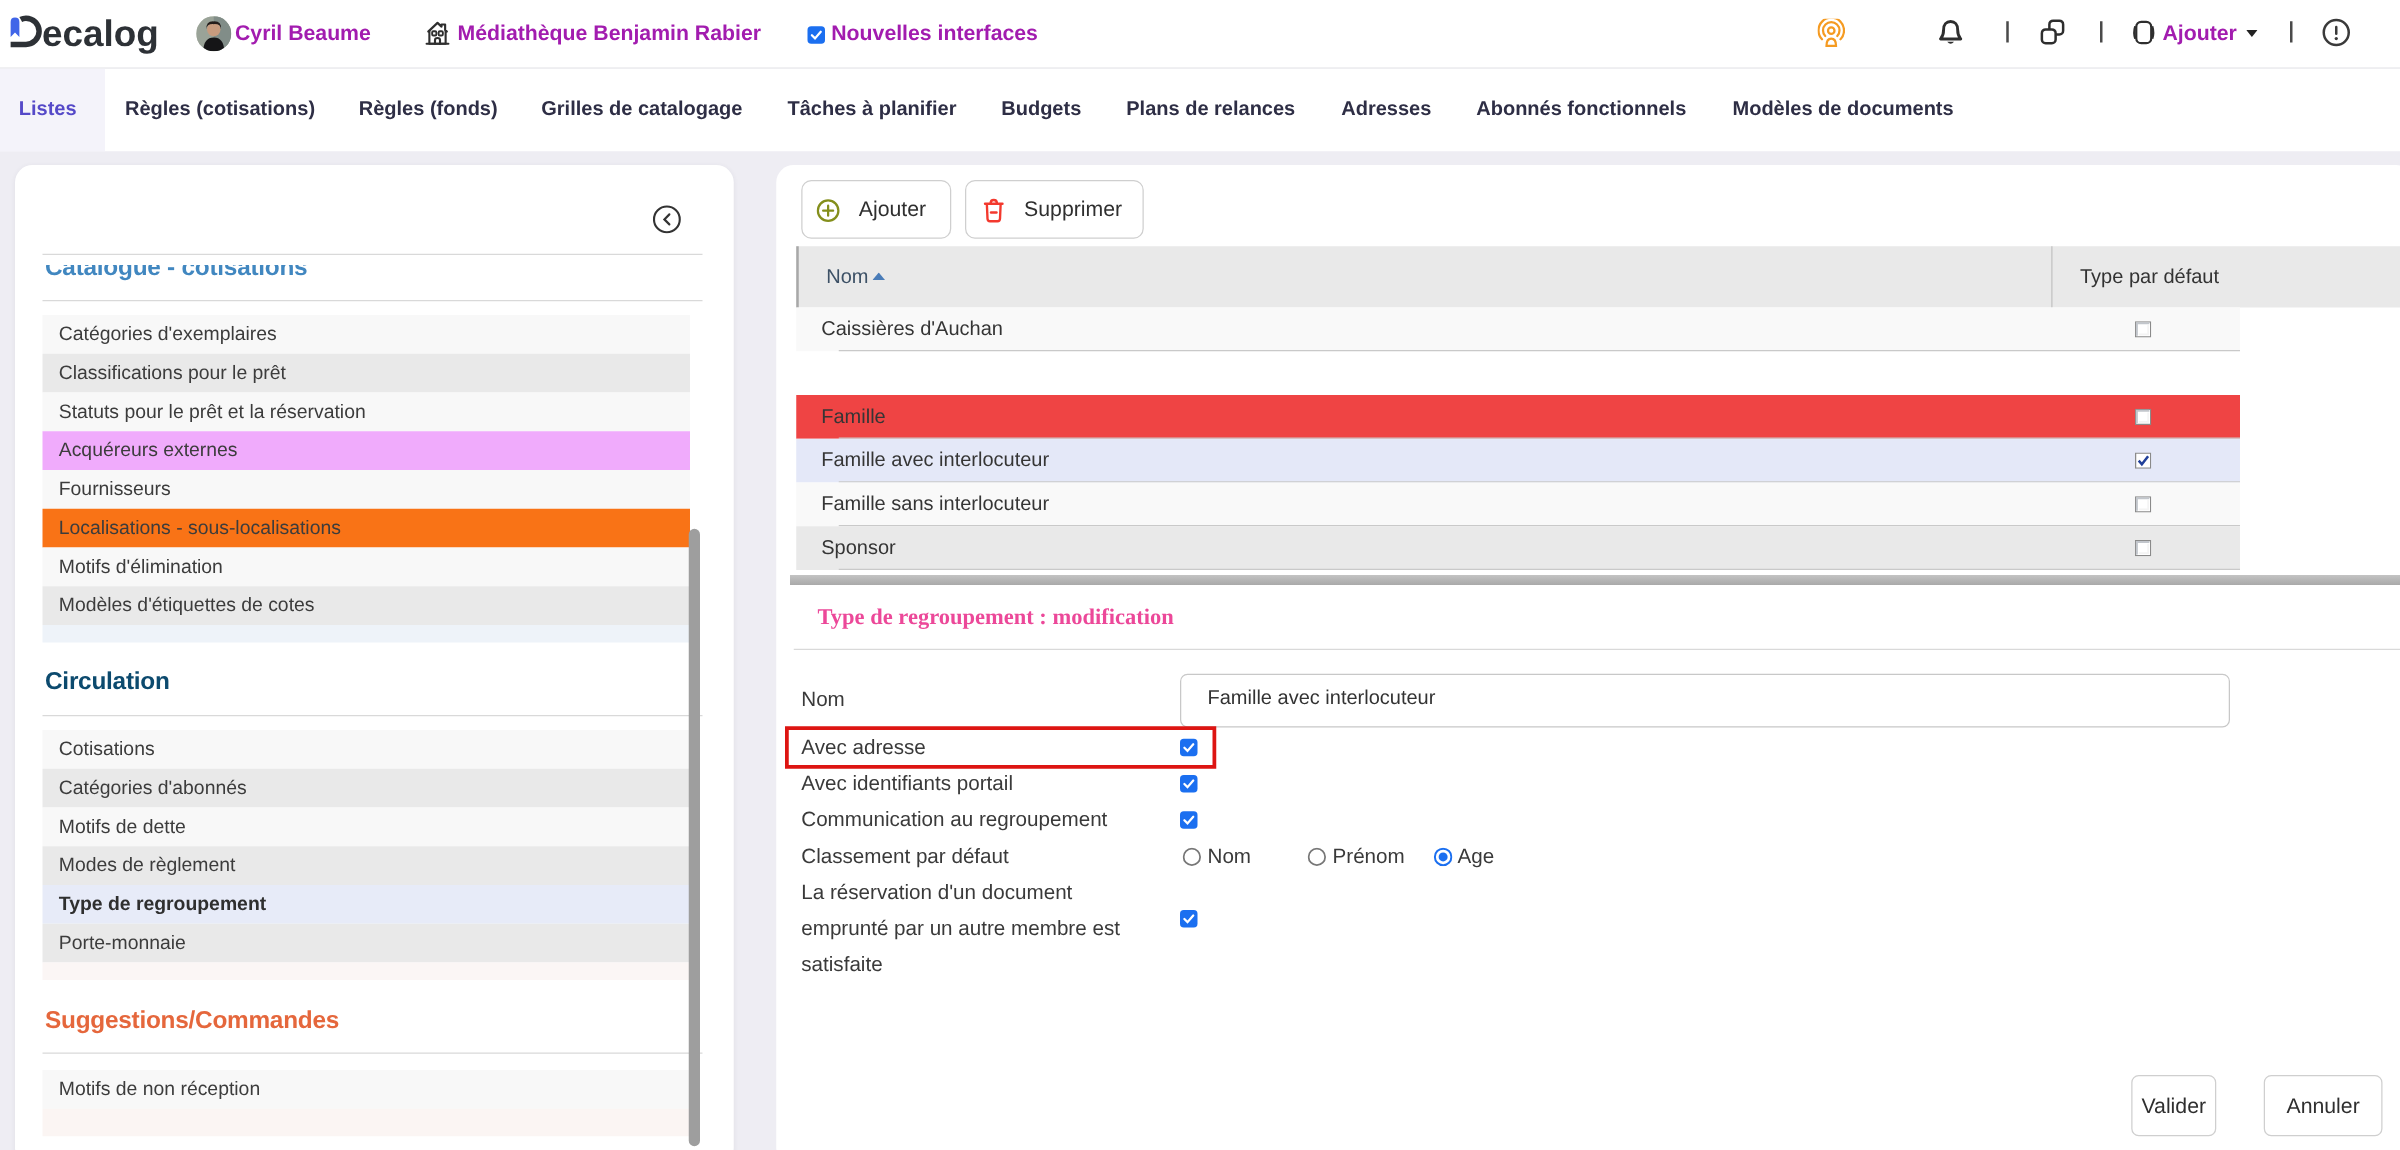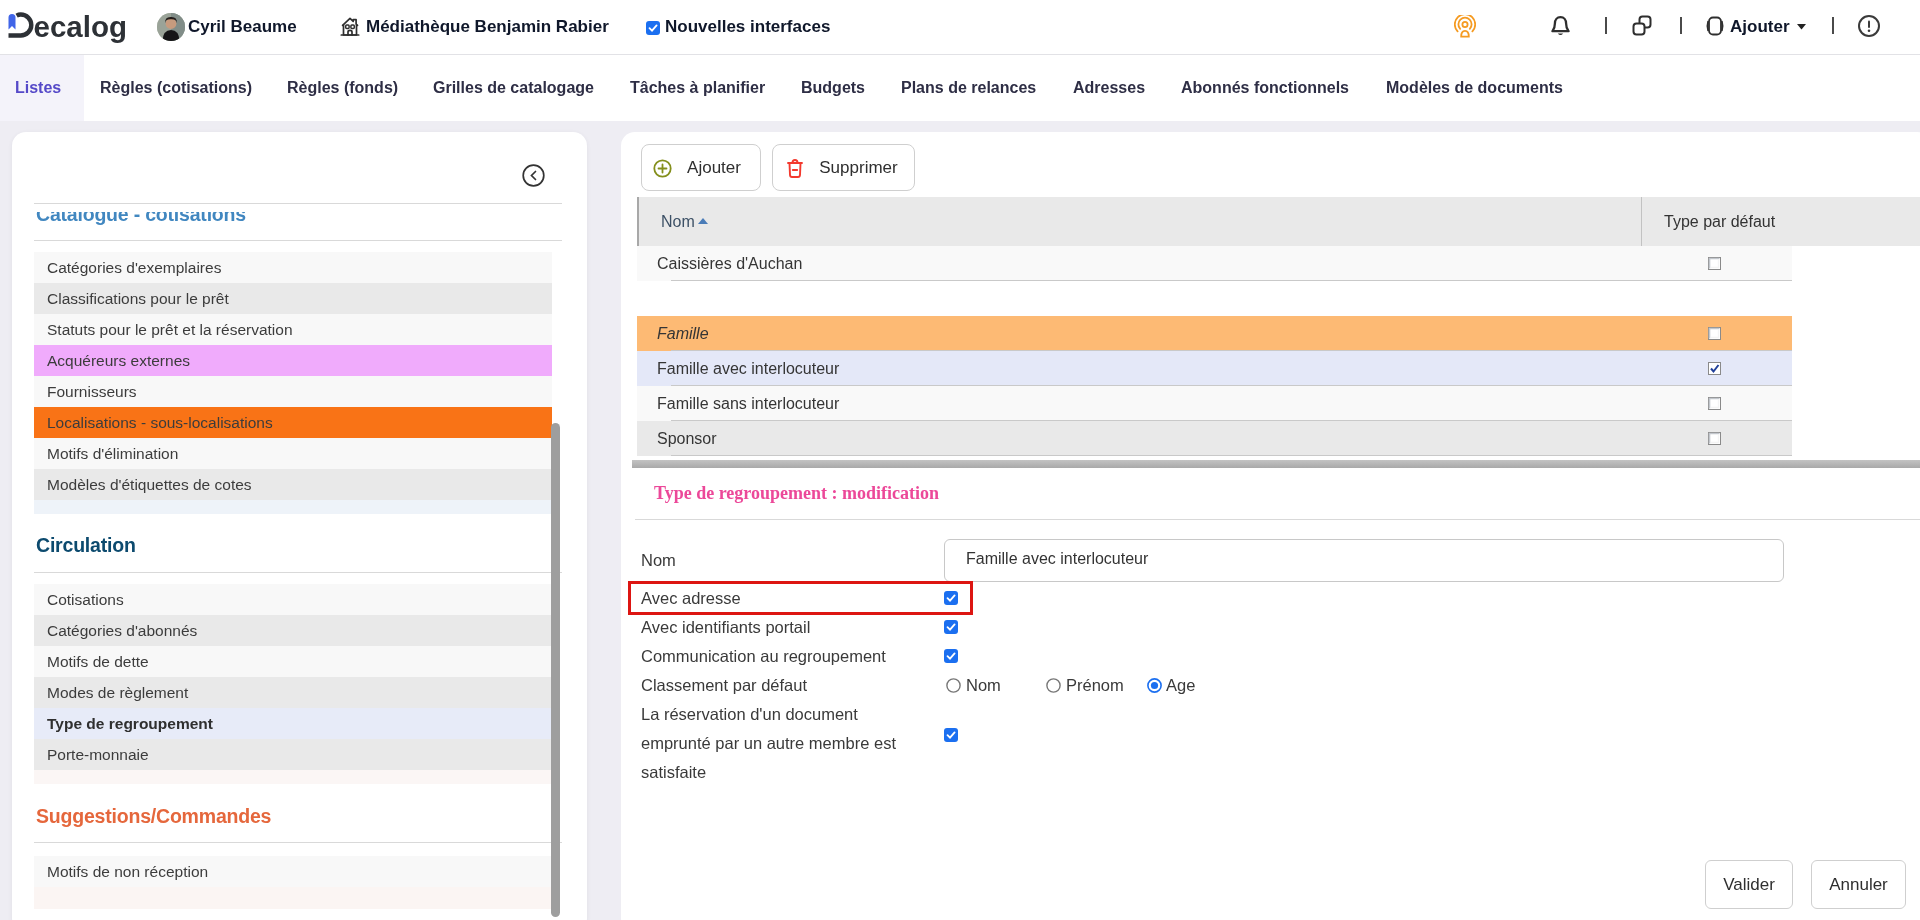--- a/index.html
+++ b/index.html
@@ -5,21 +5,21 @@
 html,body{margin:0;padding:0;}
 body{font-family:"Liberation Sans",sans-serif;width:1920px;height:920px;overflow:hidden;background:#fff;}
 #app{position:relative;width:1920px;height:920px;overflow:hidden;background:#eeedf3;}
 .abs{position:absolute;}
 
 #hdr{position:absolute;left:0;top:0;width:1920px;height:54px;background:#fff;border-bottom:1px solid #e2e2e6;}
 #tabbar{position:absolute;left:0;top:55px;width:1920px;height:66px;background:#fff;}
 .tab{position:absolute;top:0;height:66px;line-height:66px;font-size:16px;font-weight:bold;color:#2e2e45;}
 .tab.active{color:#5549c8;}
 #tabbg{position:absolute;left:0;top:0;width:84px;height:66px;background:#f4f3fa;}
-.hname{position:absolute;top:17px;font-size:17px;font-weight:bold;color:#0f172a;}
+.hname{position:absolute;top:17px;font-size:17px;font-weight:bold;color:#a21caf;}
 .vdiv{position:absolute;top:17px;height:17px;width:0;border-left:2px solid #4a4a4a;}
 
 #lpanel{position:absolute;left:12px;top:132px;width:575px;height:800px;background:#fff;border-radius:14px;box-shadow:0 1px 4px rgba(60,60,90,.08);}
 #rpanel{position:absolute;left:621px;top:132px;width:1310px;height:800px;background:#fff;border-radius:14px;}
 .hr{position:absolute;height:0;border-top:1px solid #d9d9d9;}
 .srow{position:absolute;left:22px;width:518px;height:31px;line-height:31px;font-size:15.5px;color:#3c3c3c;padding-left:13px;box-sizing:border-box;}
 .sect{position:absolute;left:24px;font-size:19.5px;font-weight:bold;letter-spacing:-0.2px;}
 
 .trow{position:absolute;left:16px;width:1155px;height:35px;line-height:35px;font-size:16px;color:#353535;padding-left:20px;box-sizing:border-box;}
 .trow .bline{position:absolute;left:34px;right:0;bottom:0;height:0;border-top:1px solid #c9c9c9;}
@@ -194,21 +194,21 @@
       <div class="abs" style="left:1025px;top:0;height:49px;line-height:49px;font-size:16px;color:#333;">Type par défaut</div>
     </div>
 
     <div class="trow" style="top:114px;background:#f9f9f9;">Caissières d'Auchan<div class="bline"></div>
       <svg class="oldcb" viewBox="0 0 13 13">
           <rect x="0.5" y="0.5" width="12" height="12" fill="#fff" stroke="#8a8a8a"></rect>
           <path d="M1.5 11.5 L1.5 1.5 L11.5 1.5" fill="none" stroke="#c2c6cc" stroke-width="1.6"></path>
           <path d="M3 10.5 L10.5 10.5 L10.5 3" fill="none" stroke="#f4f4f4" stroke-width="1.4"></path>
         </svg>
     </div>
-    <div class="trow" style="top:184px;background:#fdba74;font-style:italic;">Famille<div class="bline"></div>
+    <div class="trow" style="top:184px;background:#ef4444;">Famille<div class="bline"></div>
       <svg class="oldcb" viewBox="0 0 13 13">
           <rect x="0.5" y="0.5" width="12" height="12" fill="#fff" stroke="#8a8a8a"></rect>
           <path d="M1.5 11.5 L1.5 1.5 L11.5 1.5" fill="none" stroke="#c2c6cc" stroke-width="1.6"></path>
           <path d="M3 10.5 L10.5 10.5 L10.5 3" fill="none" stroke="#f4f4f4" stroke-width="1.4"></path>
         </svg>
     </div>
     <div class="trow" style="top:219px;background:#e4e8f8;">Famille avec interlocuteur<div class="bline"></div>
       <svg class="oldcb" viewBox="0 0 13 13">
           <rect x="0.5" y="0.5" width="12" height="12" fill="#fff" stroke="#8a8a8a"></rect>
           <path d="M3 6.5 L5.5 9.5 L10.5 3" fill="none" stroke="#21409a" stroke-width="2"></path>
@@ -271,16 +271,16 @@
         <circle cx="7.5" cy="7.5" r="3.6" fill="#1b6ff0"></circle>
       </svg>
     <div class="flabel" style="left:545px;top:544px;">Age</div>
     <div class="flabel" style="top:568px;width:290px;line-height:29px;">La réservation d'un document emprunté par un autre membre est satisfaite</div>
     <div class="bluecb" style="left:323px;top:596px;">
         <svg width="12" height="12" viewBox="0 0 12 12">
           <path d="M2.5 6.2 L5 8.7 L9.6 3.4" stroke="#fff" stroke-width="1.8" fill="none" stroke-linecap="round"></path>
         </svg>
       </div>
 
-    <div class="btn" style="left:1084px;top:728px;width:88px;height:49px;line-height:47px;">Valider</div>
+    <div class="btn" style="left:1084px;top:728px;width:68px;height:49px;line-height:47px;">Valider</div>
     <div class="btn" style="left:1190px;top:728px;width:95px;height:49px;line-height:47px;">Annuler</div>
   </div>
 </div>
 
 </body></html>

